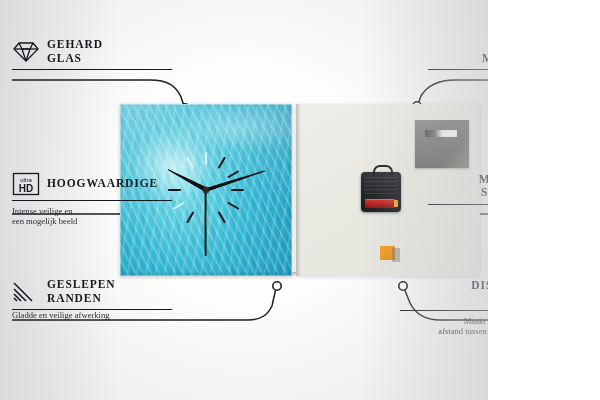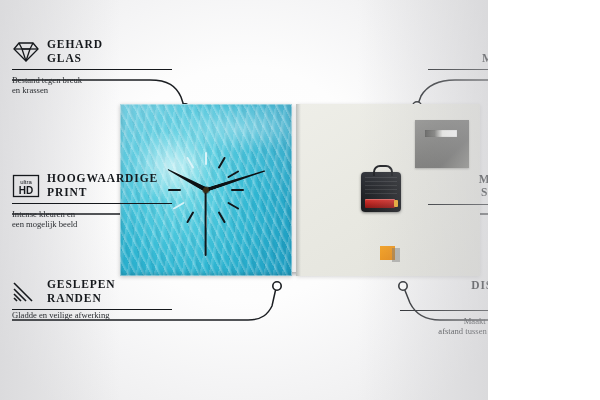--- a/index.html
+++ b/index.html
@@ -203,43 +203,38 @@
             <path d="M10 8 L18 8"></path>
           </g>
         </svg>
       </span>
       <span class="ttxt">
         <span class="ctitle">GEHARD</span>
         <span class="ctitle">GLAS</span>
       </span>
     </div>
     <div class="crule" style="margin-top:4px;width:160px;"></div>
-    <div class="cdesc" style="margin-top:5px;">
-      <div>Bestand tegen breuk</div>
-      <div>en krassen</div>
-    </div>
   </div>
 
   <div class="callout" style="left:12px;top:172px;width:160px;">
     <div class="row">
       <span class="ico">
         <svg width="28" height="24" viewBox="0 0 28 24">
           <rect x="1.5" y="1.5" width="25" height="21" fill="none" stroke="#15181c" stroke-width="1.3"></rect>
           <text x="14" y="10" font-family="Liberation Sans, sans-serif" font-size="6" text-anchor="middle" fill="#15181c">ultra</text>
           <text x="14" y="19.5" font-family="Liberation Sans, sans-serif" font-size="10" font-weight="bold" text-anchor="middle" fill="#15181c">HD</text>
         </svg>
       </span>
       <span class="ttxt">
         <span class="ctitle">HOOGWAARDIGE</span>
-        <span class="ctitle">PRINT</span>
       </span>
     </div>
     <div class="crule" style="margin-top:4px;width:160px;"></div>
     <div class="cdesc" style="margin-top:5px;">
-      <div>Intense kleuren en</div>
+      <div>Intense veilige en</div>
       <div>een mogelijk beeld</div>
     </div>
   </div>
 
   <div class="callout" style="left:12px;top:278px;width:160px;">
     <div class="row">
       <span class="ico">
         <svg width="28" height="24" viewBox="0 0 28 24">
           <g stroke="#15181c" stroke-width="1.6" fill="none">
             <path d="M2 3 L20 21"></path>

